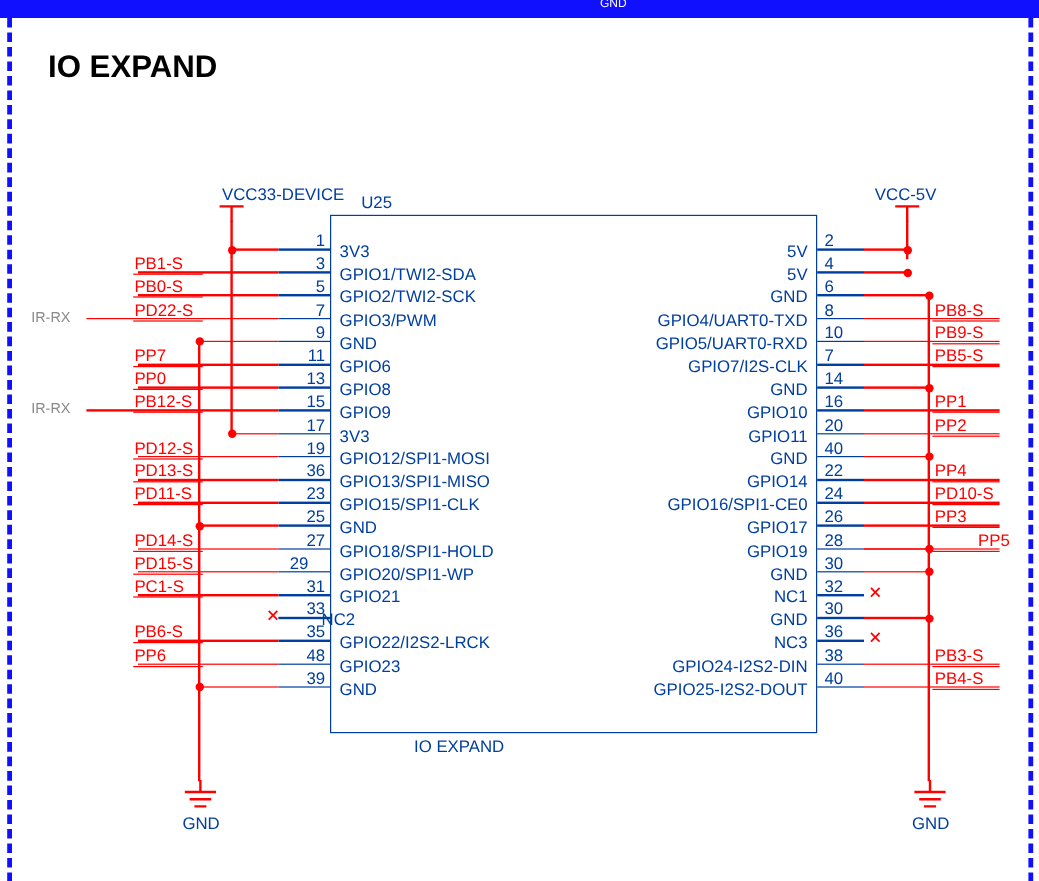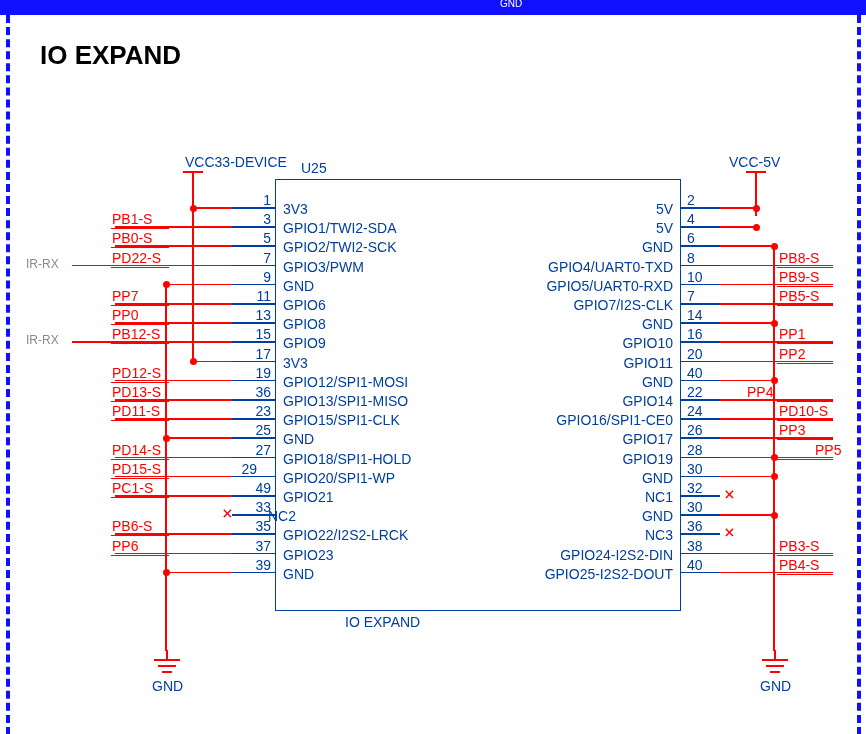--- a/index.html
+++ b/index.html
@@ -148,37 +148,37 @@
     <div class="wire" style="left:115px;top:456.6px;width:117px;height:1.5px"></div>
     <span class="net" style="left:112px;top:441.6px">PD14-S</span>
     <div class="wire" style="left:111px;top:458.6px;width:58px;height:1px"></div>
     <div class="wireb" style="left:232px;top:475.8px;width:43px;height:1.5px"></div>
     <span class="pinn" style="left:233px;top:460.8px;text-align:right;width:24px">29</span>
     <span class="pinlbl" style="left:283px;top:469.8px">GPIO20/SPI1-WP</span>
     <div class="wire" style="left:115px;top:475.8px;width:117px;height:1.5px"></div>
     <span class="net" style="left:112px;top:460.8px">PD15-S</span>
     <div class="wire" style="left:111px;top:477.8px;width:58px;height:1px"></div>
     <div class="wireb" style="left:232px;top:495px;width:43px;height:1.5px"></div>
-    <span class="pinn" style="left:247px;top:480px;text-align:right;width:24px">49</span>
+    <span class="pinn" style="left:247px;top:480px;text-align:right;width:24px">31</span>
     <span class="pinlbl" style="left:283px;top:489px">GPIO21</span>
     <div class="wire" style="left:115px;top:495px;width:117px;height:1.5px"></div>
     <span class="net" style="left:112px;top:480px">PC1-S</span>
     <div class="wire" style="left:111px;top:497px;width:58px;height:1px"></div>
     <div class="wireb" style="left:232px;top:514.2px;width:43px;height:1.5px"></div>
     <span class="pinn" style="left:247px;top:499.20000000000005px;text-align:right;width:24px">33</span>
     <span class="pinlbl" style="left:268px;top:508.20000000000005px">NC2</span>
     <span class="xmark" style="left:222px;top:502.20000000000005px">×</span>
     <div class="wireb" style="left:232px;top:533.4px;width:43px;height:1.5px"></div>
     <span class="pinn" style="left:247px;top:518.4px;text-align:right;width:24px">35</span>
     <span class="pinlbl" style="left:283px;top:527.4px">GPIO22/I2S2-LRCK</span>
     <div class="wire" style="left:115px;top:533.4px;width:117px;height:1.5px"></div>
     <span class="net" style="left:112px;top:518.4px">PB6-S</span>
     <div class="wire" style="left:111px;top:535.4px;width:58px;height:1px"></div>
     <div class="wireb" style="left:232px;top:552.5999999999999px;width:43px;height:1.5px"></div>
-    <span class="pinn" style="left:247px;top:537.5999999999999px;text-align:right;width:24px">37</span>
+    <span class="pinn" style="left:247px;top:537.5999999999999px;text-align:right;width:24px">48</span>
     <span class="pinlbl" style="left:283px;top:546.5999999999999px">GPIO23</span>
     <div class="wire" style="left:115px;top:552.5999999999999px;width:117px;height:1.5px"></div>
     <span class="net" style="left:112px;top:537.5999999999999px">PP6</span>
     <div class="wire" style="left:111px;top:554.5999999999999px;width:58px;height:1px"></div>
     <div class="wireb" style="left:232px;top:571.8px;width:43px;height:1.5px"></div>
     <span class="pinn" style="left:247px;top:556.8px;text-align:right;width:24px">39</span>
     <span class="pinlbl" style="left:283px;top:565.8px">GND</span>
     <div class="wire" style="left:165px;top:571.8px;width:67px;height:1.5px"></div>
     <div class="junc" style="left:166px;top:572.8px"></div>
     <div class="wire" style="left:192px;top:216px;width:2px;height:144.60000000000002px"></div>
@@ -232,21 +232,21 @@
     <div class="wire" style="left:720px;top:360.6px;width:113px;height:1.5px"></div>
     <span class="net" style="left:779px;top:345.6px">PP2</span>
     <div class="wire" style="left:777px;top:362.6px;width:56px;height:1px"></div>
     <div class="wireb" style="left:681px;top:379.79999999999995px;width:39px;height:1.5px"></div>
     <span class="pinn" style="left:687px;top:364.79999999999995px">40</span>
     <span class="pinlbl" style="right: 193px; top: 373.8px; left: auto; text-align: right; position: absolute;">GND</span>
     <div class="wireb" style="left:681px;top:399px;width:39px;height:1.5px"></div>
     <span class="pinn" style="left:687px;top:384px">22</span>
     <span class="pinlbl" style="right: 193px; top: 393px; left: auto; text-align: right; position: absolute;">GPIO14</span>
     <div class="wire" style="left:720px;top:399px;width:113px;height:1.5px"></div>
-    <span class="net" style="left:747px;top:384px">PP4</span>
+    <span class="net" style="left:779px;top:384px">PP4</span>
     <div class="wire" style="left:777px;top:401px;width:56px;height:1px"></div>
     <div class="wireb" style="left:681px;top:418.2px;width:39px;height:1.5px"></div>
     <span class="pinn" style="left:687px;top:403.2px">24</span>
     <span class="pinlbl" style="right: 193px; top: 412.2px; left: auto; text-align: right; position: absolute;">GPIO16/SPI1-CE0</span>
     <div class="wire" style="left:720px;top:418.2px;width:113px;height:1.5px"></div>
     <span class="net" style="left:779px;top:403.2px">PD10-S</span>
     <div class="wire" style="left:777px;top:420.2px;width:56px;height:1px"></div>
     <div class="wireb" style="left:681px;top:437.4px;width:39px;height:1.5px"></div>
     <span class="pinn" style="left:687px;top:422.4px">26</span>
     <span class="pinlbl" style="right: 193px; top: 431.4px; left: auto; text-align: right; position: absolute;">GPIO17</span>

